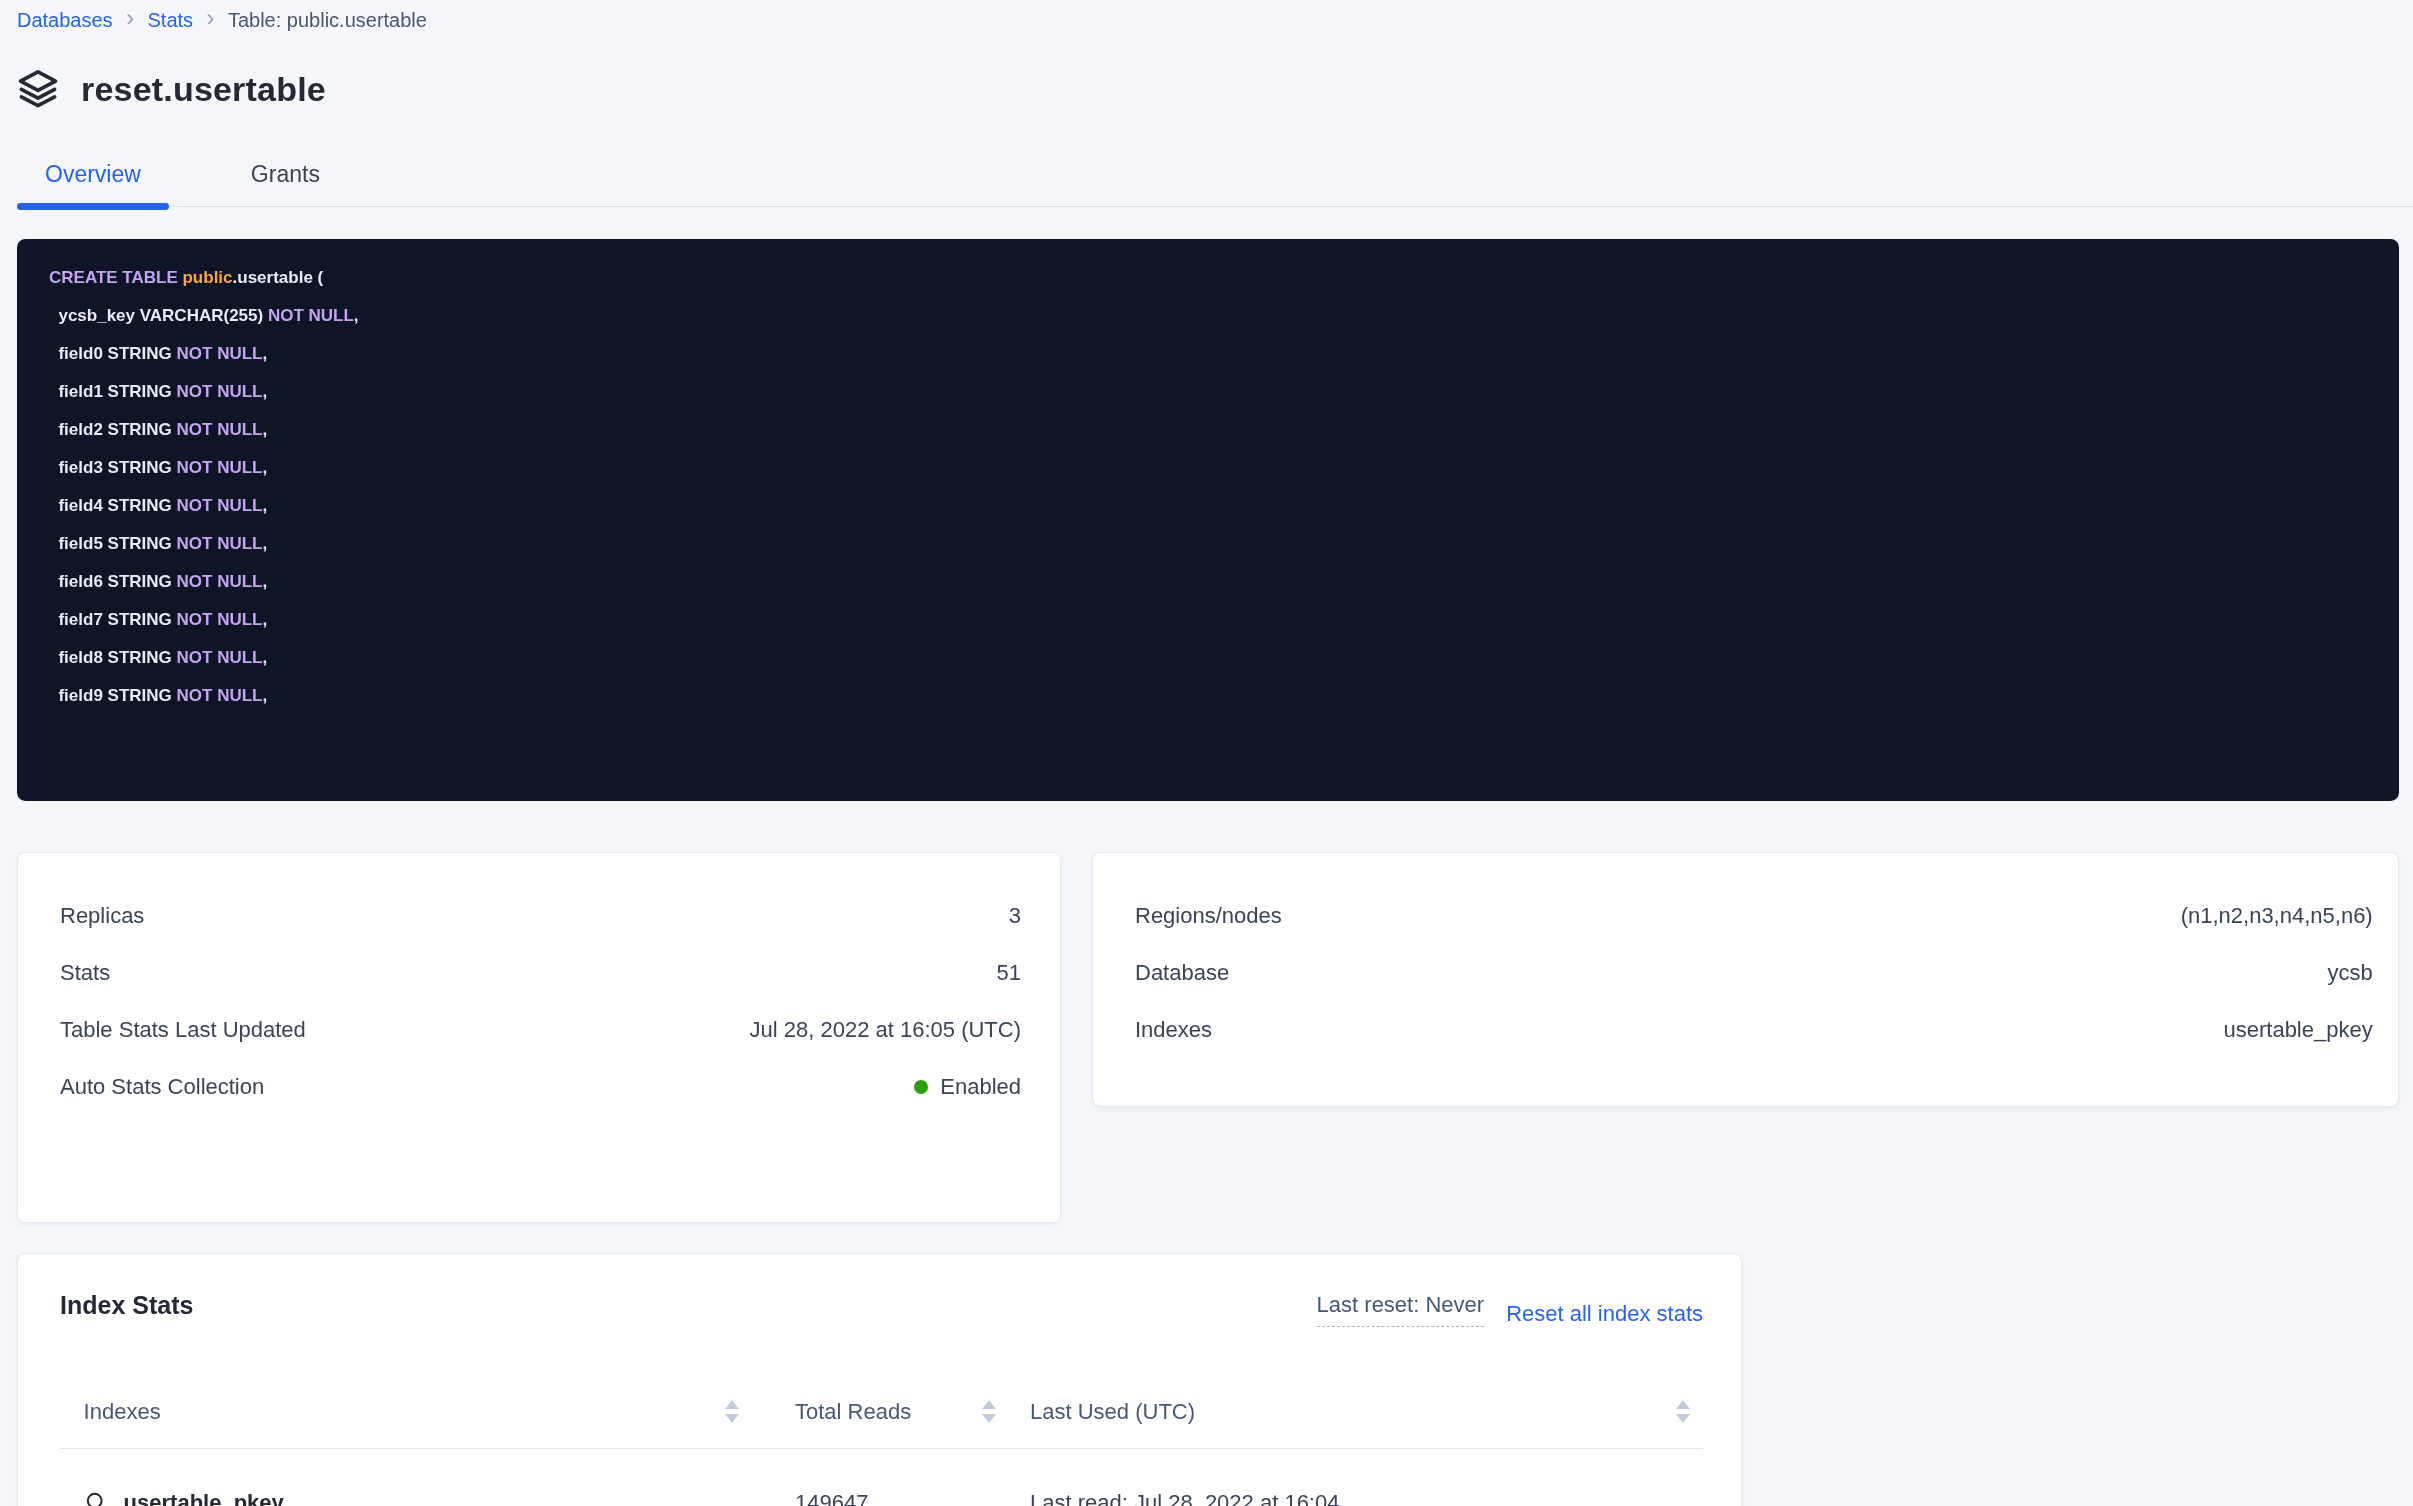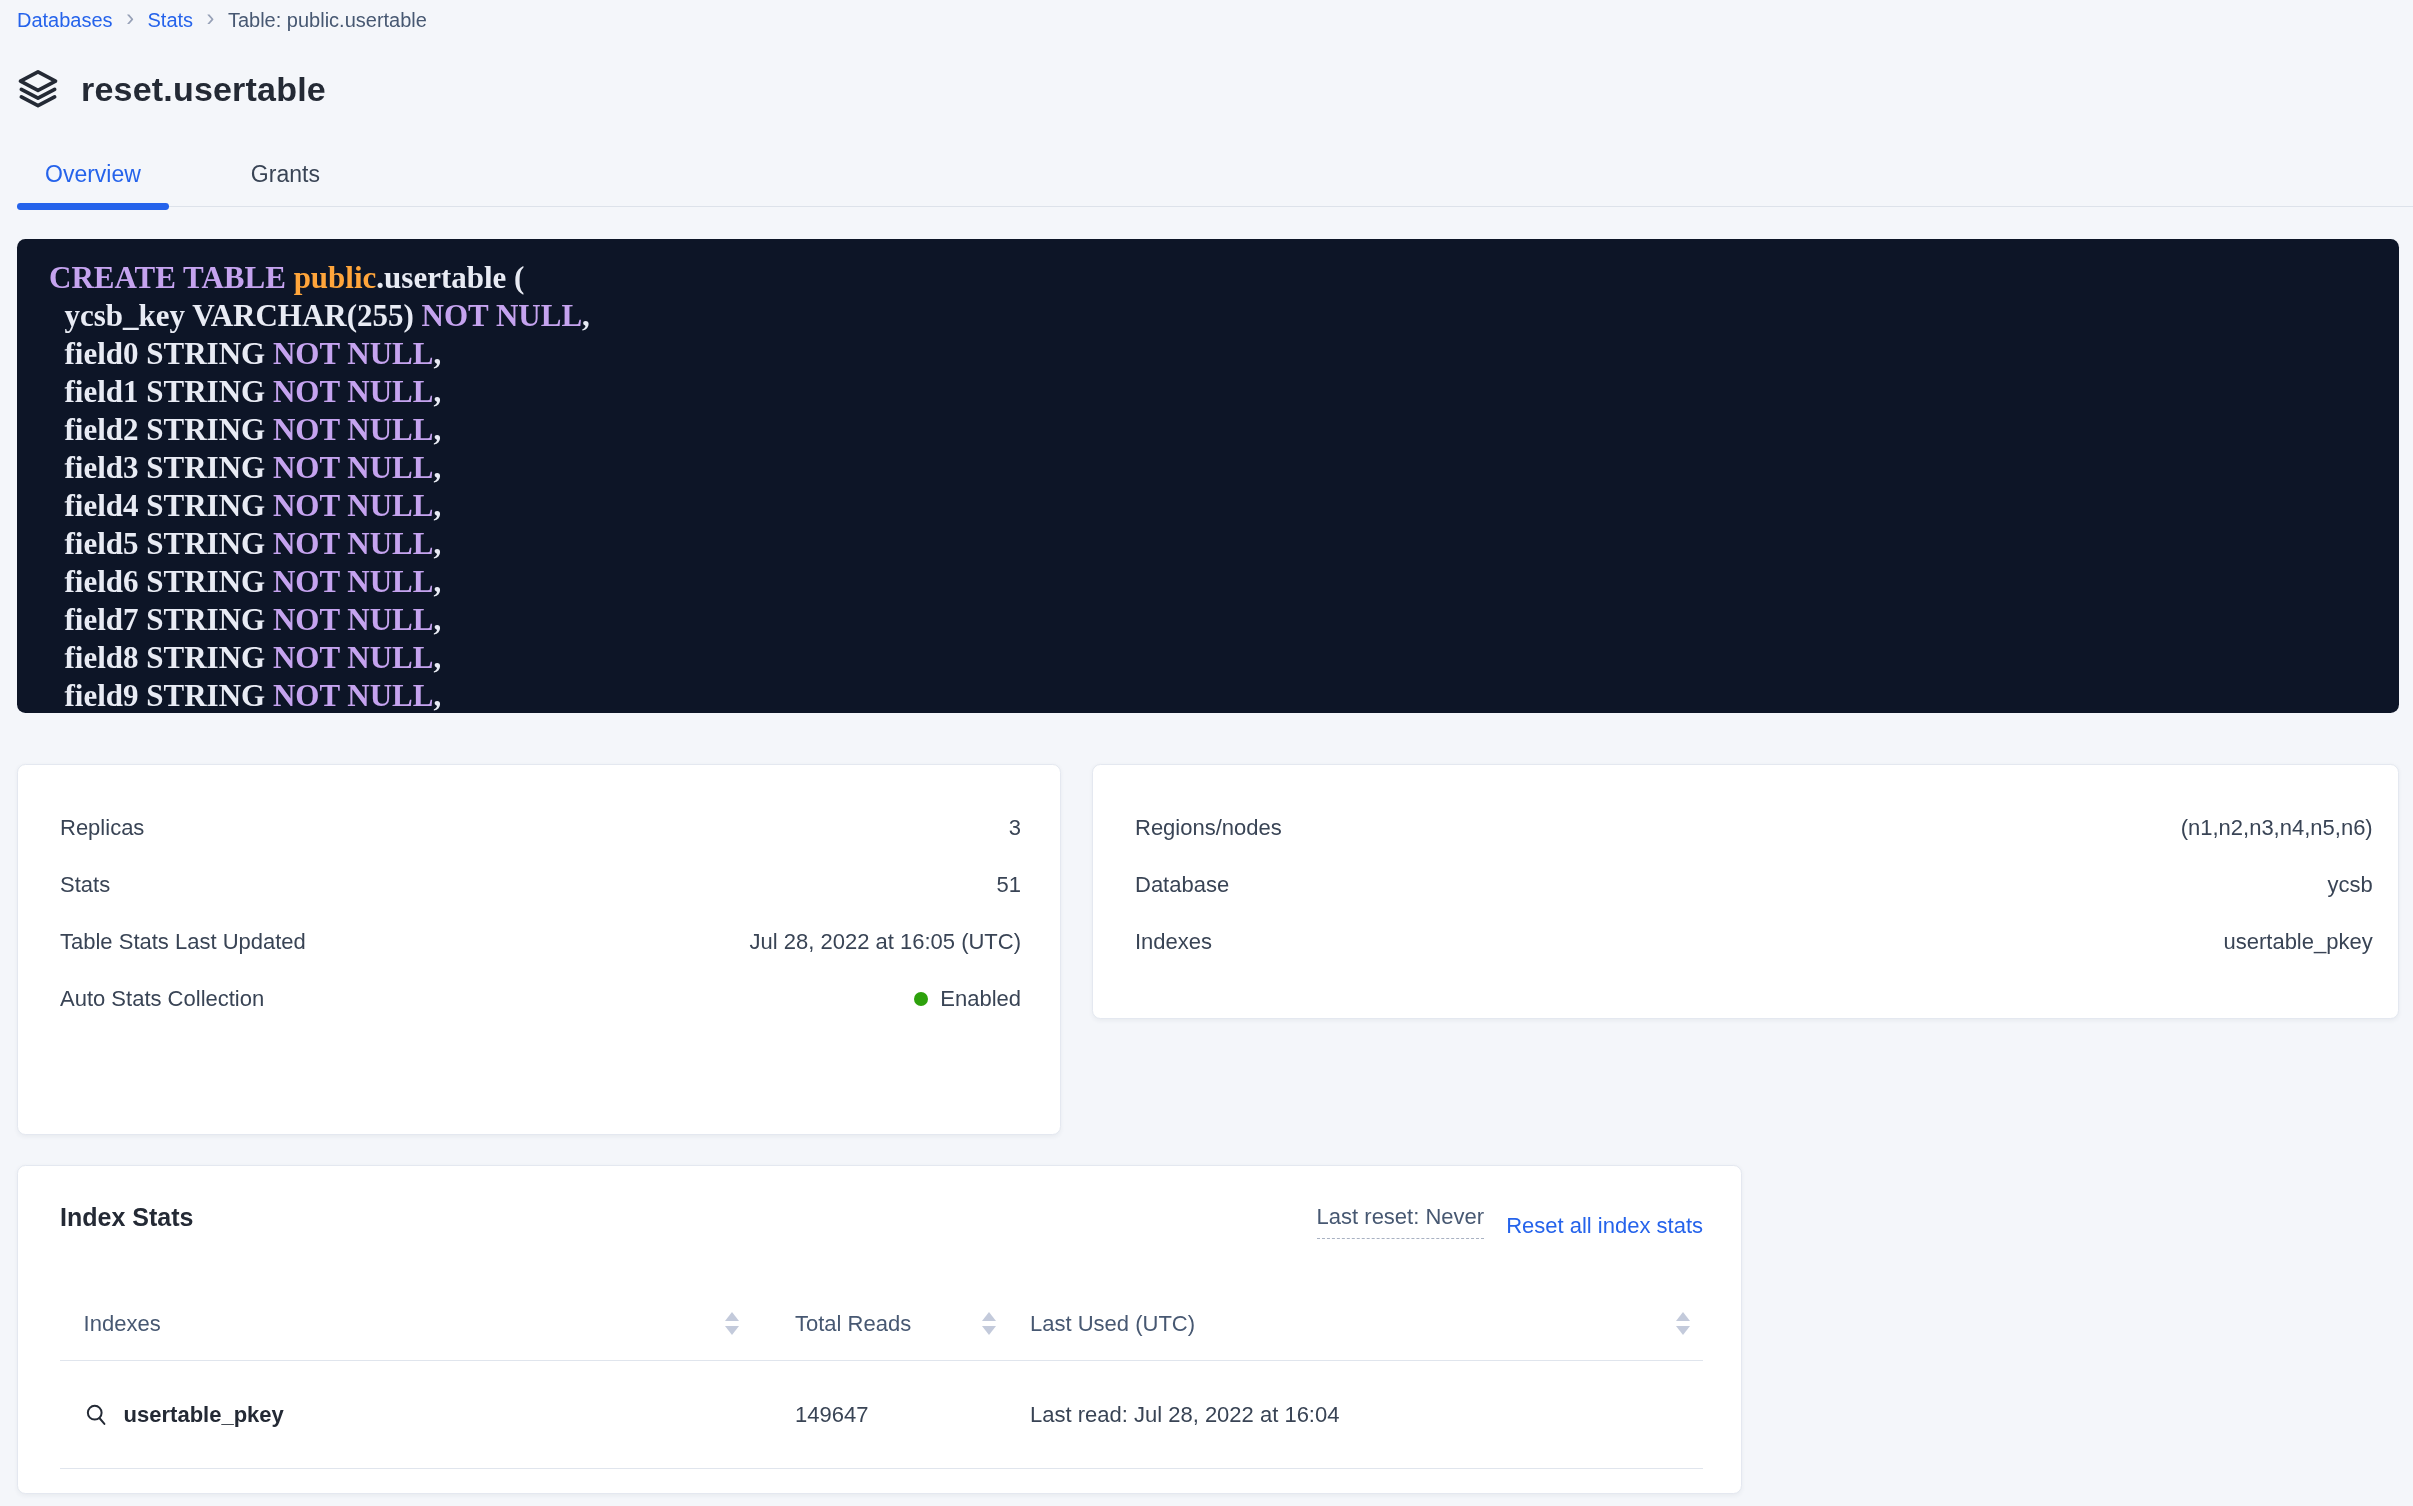--- a/index.html
+++ b/index.html
@@ -25,25 +25,25 @@
   
   .tab-bar { position:relative; margin-top:47px; margin-right:-14.3px; display:flex; padding-bottom:18.6px; }
   .tab-bar::after { content:''; position:absolute; left:0; right:0; bottom:0; height:1.7px; background:#dde2ea; }
   .tab { position:relative; font-size:23px; line-height:29px; padding:0 28px; color:var(--text-body,#394455); cursor:pointer; }
   .tab + .tab { margin-left:54px; }
   .tab.active { color:var(--accent-blue,#2563eb); font-weight:500; }
   .tab.active::after { content:''; position:absolute; left:0; right:0; bottom:-21px; height:6.7px; border-radius:3.4px; background:var(--accent-blue,#2563eb); z-index:2; }
 
   
   .sql-box {
-    margin-top:32px; height:474px; overflow:hidden;
+    margin-top:32px; height:562px; overflow:hidden;
     background:var(--code-bg,#0d1527); border-radius:8.4px;
     padding:20px 32px;
-    font-family:Liberation Serif, serif;
-    font-size:31px; font-weight:700; line-height:38px;
+    font-family:Liberation Sans, sans-serif;
+    font-size:17px; font-weight:700; line-height:38px;
     white-space:pre;
   }
   .tok-plain  { color:var(--code-text,#e8ebf4); }
   .tok-kw     { color:var(--code-keyword,#c5a3ef); }
   .tok-schema { color:var(--code-schema,#ffa53b); }
 
   
   .cards-row { margin-top:51px; display:flex; gap:31px; align-items:flex-start; }
   .card { background:#ffffff; border:0.8px solid #e4e8f0; border-radius:8.4px; box-shadow:0 1.7px 4.2px rgba(50,60,90,.06); }
   .sum-card-left  { width:1044px; height:371px; padding:34px 39px 0 42px; }

